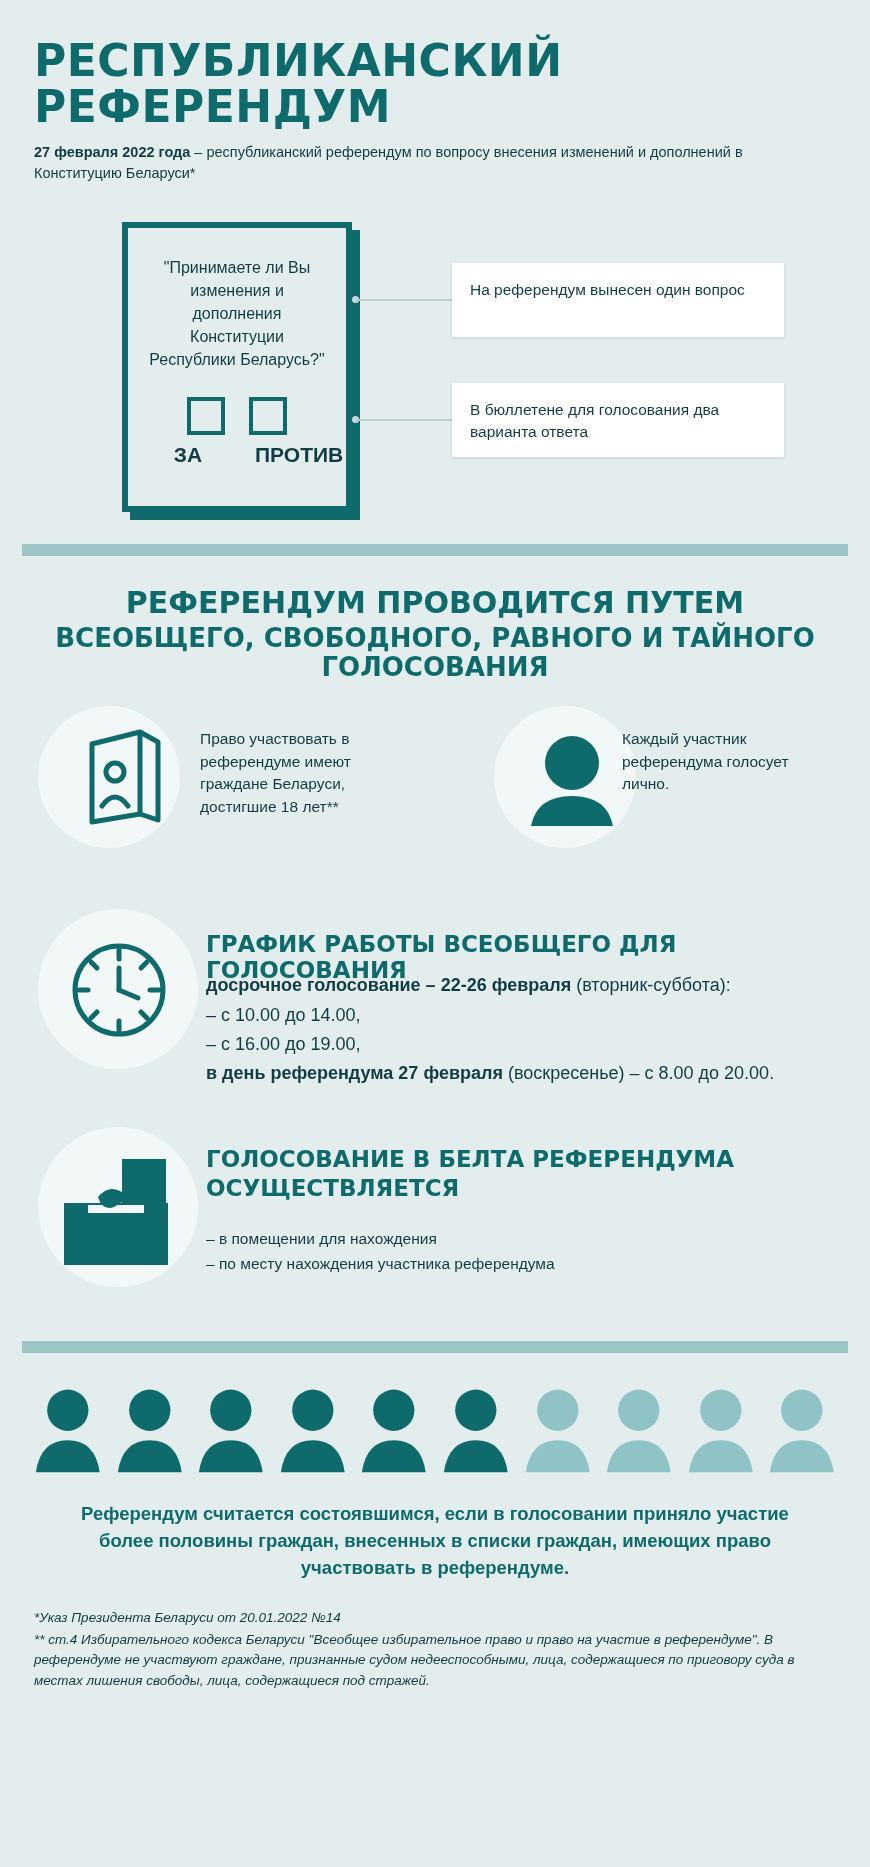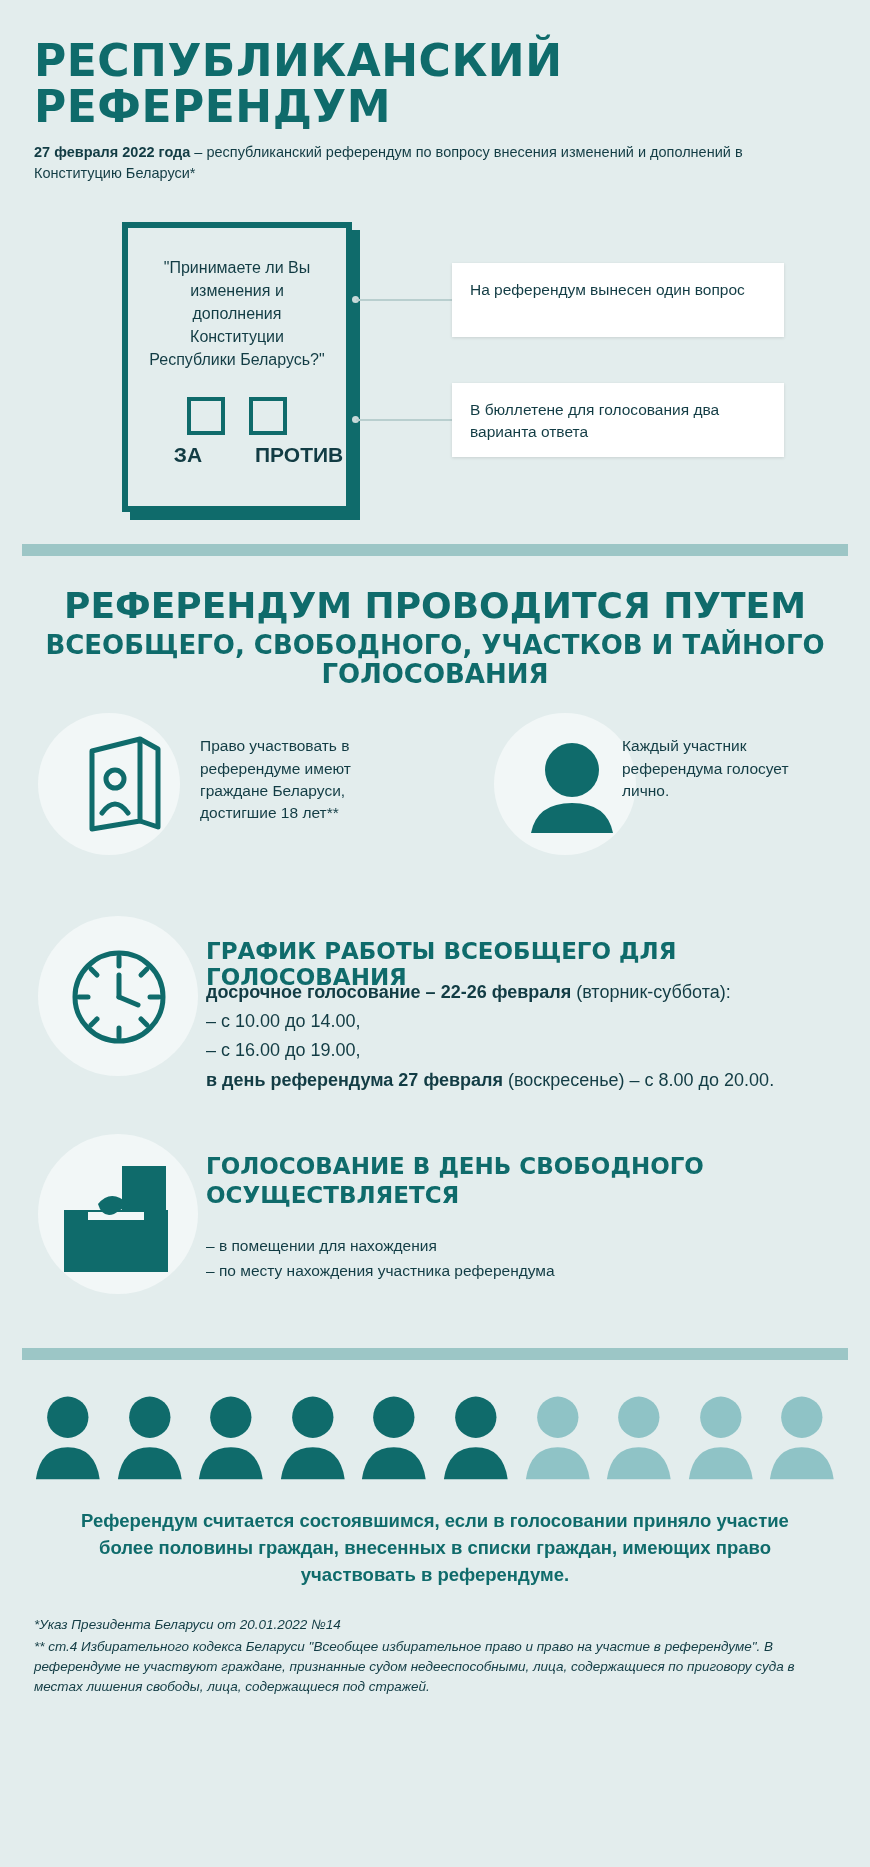--- a/index.html
+++ b/index.html
@@ -126,21 +126,21 @@
 
   
   .h2{
     text-align:center;
     color:#0f6b6b;
     font-weight:bold;
     font-family:"DejaVu Sans", sans-serif;
     line-height:1.12;
     margin:30px 30px 0 30px;
   }
-  .h2 .l1{font-size:36px;display:block;}
+  .h2 .l1{font-size:30px;display:block;}
   .h2 .l2{font-size:26px;display:block;margin-top:5px;}
 
   
   .row2{
     position:relative;
     margin-top:24px;
     height:175px;
   }
   .circle{
     position:absolute;
@@ -295,21 +295,21 @@
 
     <div class="dot d2"></div>
     <div class="leader l2"></div>
     <div class="callout c2">В бюллетене для голосования два варианта ответа</div>
   </div>
 
   <div class="divider"></div>
 
   <div class="h2">
     <span class="l1">РЕФЕРЕНДУМ ПРОВОДИТСЯ ПУТЕМ</span>
-    <span class="l2">ВСЕОБЩЕГО, СВОБОДНОГО, УЧАСТКОВ И ТАЙНОГО ГОЛОСОВАНИЯ</span>
+    <span class="l2">ВСЕОБЩЕГО, СВОБОДНОГО, РАВНОГО И ТАЙНОГО ГОЛОСОВАНИЯ</span>
   </div>
 
   <div class="row2">
     <div class="circle a"></div>
     <svg class="passport" width="96" height="98" viewBox="0 0 96 98">
       <path d="M10 16 L58 4 L58 86 L10 94 Z" fill="none" stroke="#0f6b6b" stroke-width="5" stroke-linejoin="round"></path>
       <path d="M58 4 L76 14 L76 92 L58 86" fill="none" stroke="#0f6b6b" stroke-width="5" stroke-linejoin="round"></path>
       <circle cx="33" cy="44" r="9" fill="none" stroke="#0f6b6b" stroke-width="5"></circle>
       <path d="M20 78 q13 -18 26 0" fill="none" stroke="#0f6b6b" stroke-width="5" stroke-linecap="round"></path>
     </svg>
@@ -355,21 +355,21 @@
 
   <div class="vday">
     <div class="circle d"></div>
     <svg class="boxicon" width="128" height="120" viewBox="0 0 128 120">
       <rect x="6" y="62" width="104" height="50" fill="#0f6b6b"></rect>
       <rect x="6" y="50" width="104" height="14" fill="#0f6b6b"></rect>
       <rect x="30" y="52" width="56" height="8" fill="#f2f7f7"></rect>
       <path d="M64 6 L108 6 L108 50 L64 50 Z" fill="#0f6b6b"></path>
       <path d="M40 44 q10 -12 22 -6 l10 6 l-16 10 q-12 4 -16 -10 z" fill="#0f6b6b"></path>
     </svg>
-    <div class="vday-h">ГОЛОСОВАНИЕ В ДЕНЬ СВОБОДНОГО ОСУЩЕСТВЛЯЕТСЯ</div>
+    <div class="vday-h">ГОЛОСОВАНИЕ В БЕЛТА РЕФЕРЕНДУМА ОСУЩЕСТВЛЯЕТСЯ</div>
     <div class="vday-body">
       <div>– в помещении для нахождения</div>
       <div>– по месту нахождения участника референдума</div>
     </div>
   </div>
 
   <div class="divider2"></div>
 
   <div class="people" id="people-strip">
       <svg width="72" height="92" viewBox="0 0 72 92">

